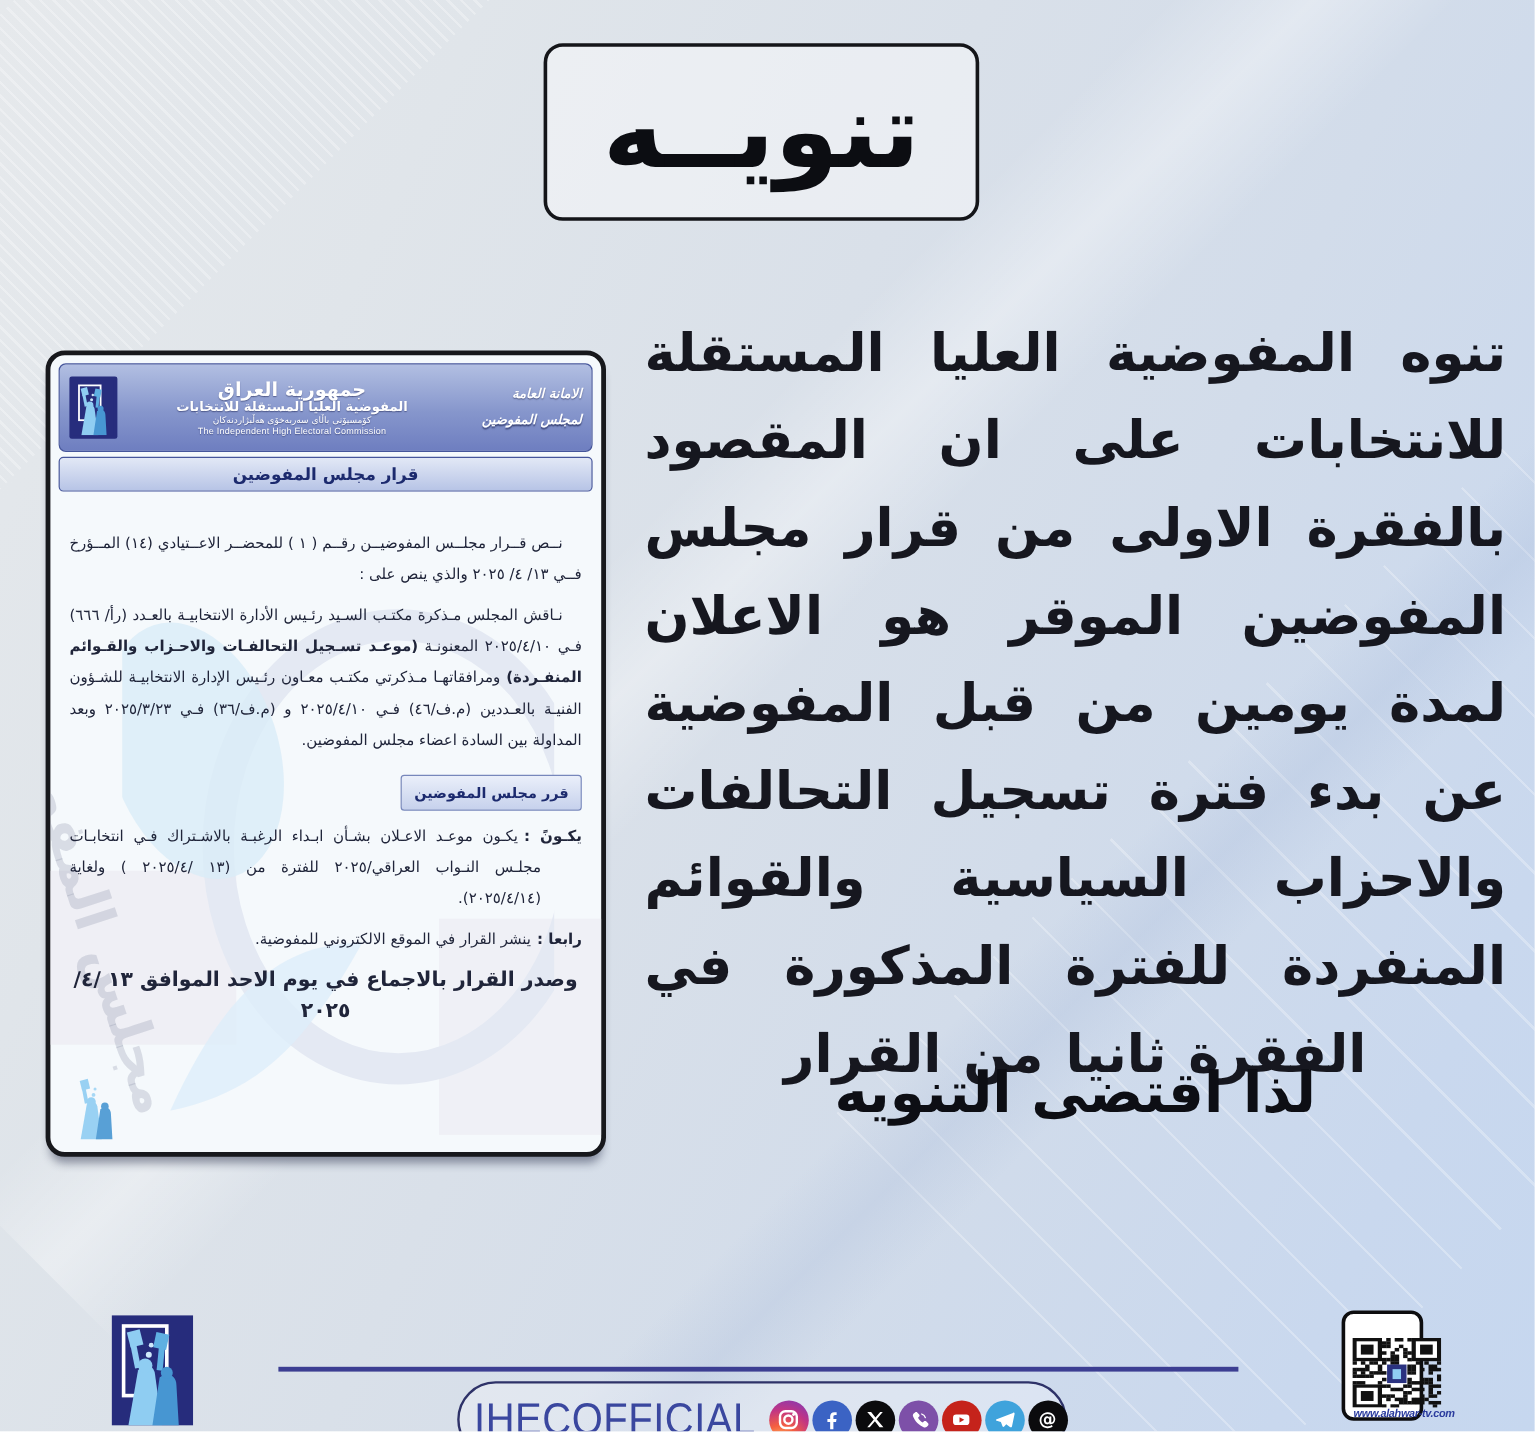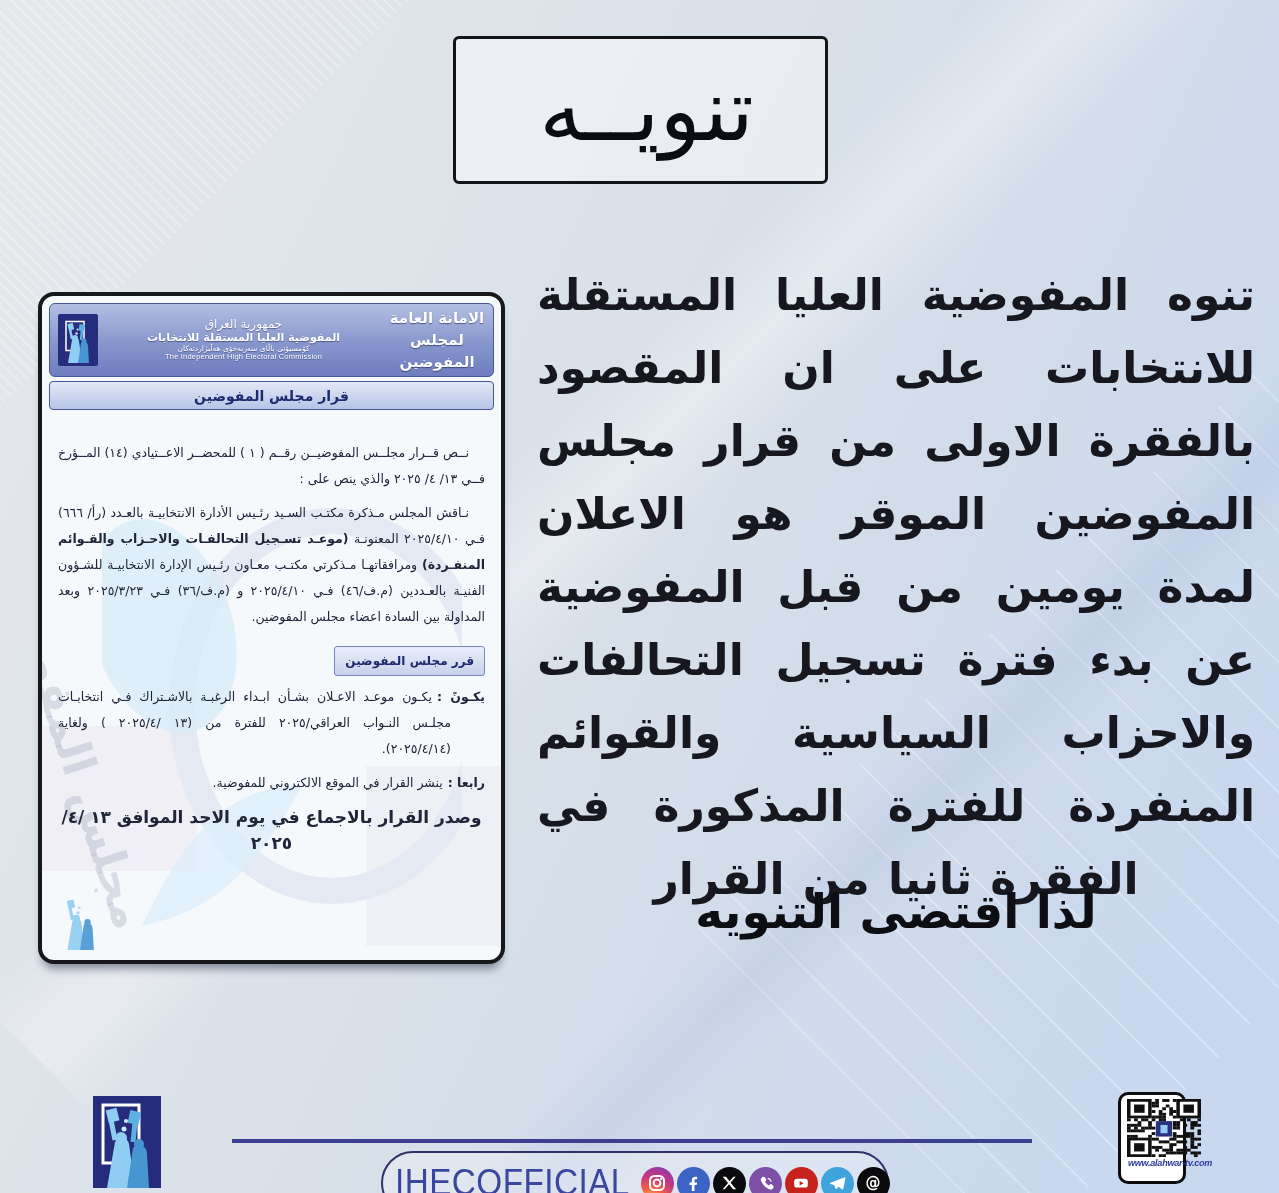--- a/index.html
+++ b/index.html
@@ -12,42 +12,42 @@
     background:repeating-linear-gradient(90deg,rgba(255,255,255,.65) 0 2px,rgba(255,255,255,0) 2px 8px);opacity:.45;}
   .band-fine2{top:330px;left:640px;width:1500px;height:460px;transform:rotate(-45deg);
     background:repeating-linear-gradient(90deg,rgba(255,255,255,.5) 0 2px,rgba(255,255,255,0) 2px 46px);opacity:.55;}
   .band-glass1{top:160px;left:-300px;width:2300px;height:170px;transform:rotate(-45deg);
     background:linear-gradient(180deg,rgba(255,255,255,0),rgba(255,255,255,.35) 50%,rgba(255,255,255,0));}
   .band-glass2{top:620px;left:-100px;width:2300px;height:120px;transform:rotate(-45deg);
     background:linear-gradient(180deg,rgba(160,180,215,0),rgba(160,180,215,.22) 50%,rgba(160,180,215,0));}
 
   
   .title-pill{position:absolute;left:453px;top:36px;width:357px;height:142px;
-    border:3px solid #141519;border-radius:6px;background:rgba(249,250,252,.5);
+    border:3px solid #141519;border-radius:16px;background:rgba(249,250,252,.5);
     display:flex;align-items:center;justify-content:center;
-    font-size:86px;font-weight:normal;color:#0c0d12;direction:rtl;padding-left:12px;}
+    font-size:86px;font-weight:bold;color:#0c0d12;direction:rtl;}
 
   
   .notice{position:absolute;left:537px;top:258px;width:718px;direction:rtl;
     text-align:justify;text-align-last:center;color:#16171f;
     font-size:44px;line-height:73px;font-weight:bold;word-spacing:3px;}
   .conclusion{position:absolute;left:537px;top:884px;width:718px;text-align:center;
     font-size:47px;font-weight:bold;color:#0d0e14;direction:rtl;}
 
   
   .doc{position:absolute;left:38px;top:292px;width:467px;height:672px;box-sizing:border-box;
     background:#f5f9fc;border:4px solid #17181c;border-radius:16px;direction:rtl;
     box-shadow:0 9px 8px -4px rgba(25,30,60,.45);overflow:hidden;}
   .doc-header{position:relative;z-index:2;margin:7px 7px 4px;height:66px;border:1px solid #46569b;border-radius:6px;
     background:linear-gradient(180deg,#b2bfe2 0%,#8696cc 55%,#6e7ec0 100%);
     display:flex;align-items:center;padding:3px 8px;color:#fff;}
-  .hdr-secretariat{width:96px;text-align:center;font-size:15px;font-weight:bold;line-height:22px;
-    text-shadow:0 1px 1px rgba(10,15,60,.5);}
+  .hdr-secretariat{width:96px;text-align:right;font-size:11px;font-weight:bold;line-height:22px;
+    text-shadow:0 1px 1px rgba(10,15,60,.5);font-style:italic;}
   .hdr-center{flex:1;text-align:center;line-height:1.15;text-shadow:0 1px 1px rgba(10,15,60,.45);}
-  .cal1{font-size:12px;font-weight:normal;}
+  .cal1{font-size:16px;font-weight:bold;}
   .cal2{font-size:11px;font-weight:bold;}
   .cal3{font-size:7.5px;}
   .cal4{font-size:7.5px;font-family:Liberation Sans, sans-serif;letter-spacing:.2px;}
   .hdr-logo{width:40px;height:52px;background:#272d7d;border-radius:2px;flex:0 0 auto;
     display:flex;align-items:center;justify-content:center;}
   .doc-bar{position:relative;z-index:2;margin:0 7px;height:27px;border:1px solid #46569b;border-radius:4px;
     background:linear-gradient(180deg,#e2e8f6,#b7c4e6);color:#1c2a6e;font-weight:bold;font-size:14px;
     display:flex;align-items:center;justify-content:center;}
   .doc-body{position:relative;z-index:2;padding:30px 16px 0;font-size:12.5px;line-height:26px;
     color:#20253a;text-align:justify;}
@@ -81,21 +81,21 @@
   .ic-instagram{background:radial-gradient(circle at 28% 110%,#fdc468 5%,#f56040 35%,#c13584 65%,#833ab4 95%);}
   .ic-facebook{background:#3b63c4;}
   .ic-x{background:#0b0b0d;}
   .ic-viber{background:#7d50a8;}
   .ic-youtube{background:#c5231b;}
   .ic-telegram{background:#3fa3dc;}
   .ic-threads{background:#0b0b0d;}
 
   .bottom-logo{position:absolute;left:93px;top:1096px;}
   .qr{position:absolute;left:1118px;top:1092px;width:68px;height:92px;box-sizing:border-box;
-    background:#fff;border:3px solid #0d0d0f;border-radius:10px;padding:4px 6px 2px;}
+    background:#fff;border:3px solid #0d0d0f;border-radius:10px;padding:20px 6px 2px;}
   .qr-grid{display:block;margin:0 auto;}
   .qr-text{font-family:"Liberation Sans",sans-serif;font-size:9.5px;font-weight:bold;font-style:italic;
     color:#2b3c9e;text-align:center;letter-spacing:-.3px;transform:scaleX(.96);white-space:nowrap;margin-top:0px;}
 </style>
 </head>
 <body>
 
 <div class="page">
 
   <div class="band band-fine1"></div>

